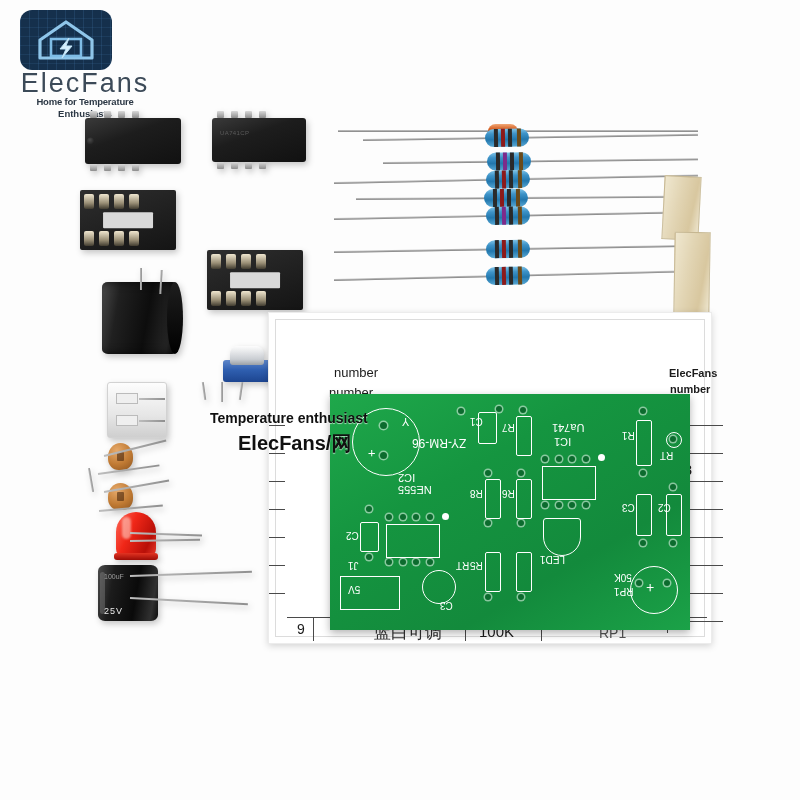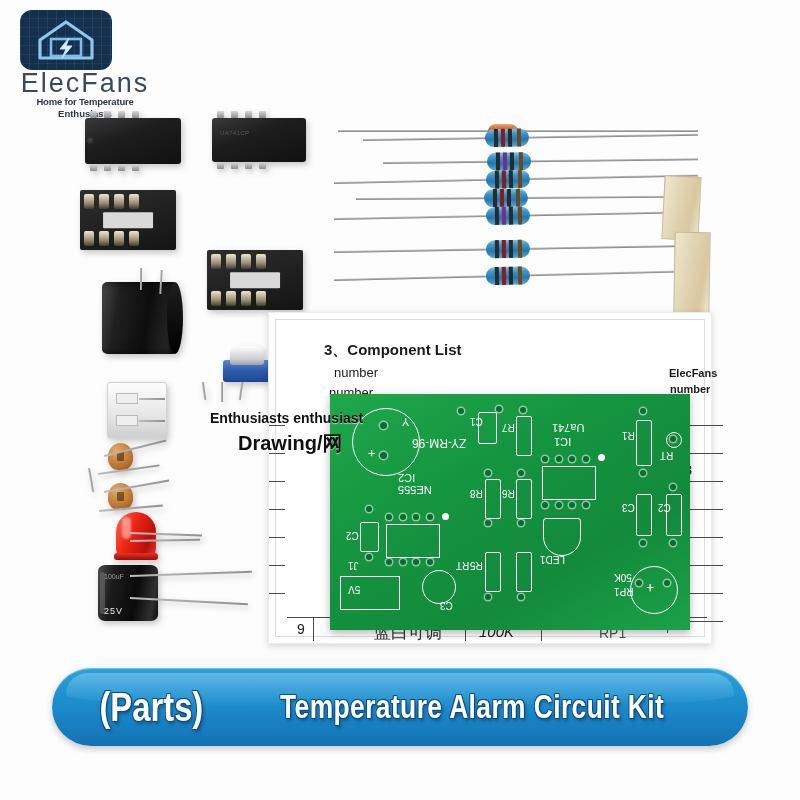--- a/index.html
+++ b/index.html
@@ -422,21 +422,20 @@
       </div>
     </div>
 
     <div class="tape" style="left:663px;top:176px;width:35px;height:62px;transform:rotate(3deg);"></div>
     <div class="tape" style="left:674px;top:232px;width:34px;height:82px;transform:rotate(1deg);"></div>
   </div>
 
   <div class="paper" style="left:268px;top:312px;width:442px;height:330px;">
     <div class="paper-inner"></div>
 
-    <div class="doc-txt" style="left:55px;top:28px;font-size:15px;font-weight:600;">3、Component List</div>
     <div class="doc-txt" style="left:65px;top:52px;font-size:13px;">number</div>
     <div class="doc-txt" style="left:60px;top:72px;font-size:13px;">number</div>
 
 
     <div class="doc-txt" style="left:400px;top:54px;font-size:11px;font-weight:600;">ElecFans</div>
     <div class="doc-txt" style="left:401px;top:70px;font-size:11px;font-weight:600;">number</div>
 
     <div class="tbl-vline" style="left:398px;top:96px;height:224px;"></div>
     <div class="tbl-line" style="left:398px;top:112px;width:56px;"></div>
     <div class="tbl-line" style="left:398px;top:140px;width:56px;"></div>
@@ -458,21 +457,21 @@
     <div class="tbl-line" style="left:0px;top:224px;width:16px;"></div>
     <div class="tbl-line" style="left:0px;top:252px;width:16px;"></div>
     <div class="tbl-line" style="left:0px;top:280px;width:16px;"></div>
 
     <div class="tbl-line" style="left:18px;top:304px;width:420px;"></div>
     <div class="tbl-vline" style="left:44px;top:304px;height:24px;"></div>
     <div class="tbl-vline" style="left:196px;top:300px;height:28px;"></div>
     <div class="tbl-vline" style="left:272px;top:300px;height:28px;"></div>
     <div class="doc-txt" style="left:28px;top:308px;font-size:14px;">9</div>
     <div class="doc-txt" style="left:105px;top:308px;font-size:17px;color:#2f2f2f;">蓝白可调</div>
-    <div class="doc-txt" style="left:210px;top:310px;font-size:15px;font-style:italic;">100K</div>
+    <div class="doc-txt" style="left:210px;top:310px;font-size:15px;">100K</div>
     <div class="doc-txt" style="left:330px;top:312px;font-size:14px;color:#555;">RP1</div>
   </div>
 
   <div class="pcb" style="left:330px;top:394px;width:360px;height:236px;">
 
     <div class="circ" style="left:22px;top:14px;width:66px;height:66px;"></div>
     <div class="pad" style="left:50px;top:28px;width:7px;height:7px;"></div>
     <div class="pad" style="left:50px;top:58px;width:7px;height:7px;"></div>
     <div class="silk" style="left:38px;top:52px;font-size:13px;">+</div>
 
@@ -568,22 +567,17 @@
     <div class="pad" style="left:310px;top:76px;width:6px;height:6px;"></div>
     <div class="pad" style="left:340px;top:90px;width:6px;height:6px;"></div>
     <div class="pad" style="left:310px;top:146px;width:6px;height:6px;"></div>
     <div class="pad" style="left:340px;top:146px;width:6px;height:6px;"></div>
     <div class="pad" style="left:36px;top:112px;width:6px;height:6px;"></div>
     <div class="pad" style="left:36px;top:160px;width:6px;height:6px;"></div>
     <div class="pad" style="left:306px;top:186px;width:6px;height:6px;"></div>
     <div class="pad" style="left:334px;top:186px;width:6px;height:6px;"></div>
   </div>
 
-  <div class="wm" style="left:210px;top:410px;font-size:14px;">Enthusiasts enthusiast</div>
-  <div class="wm" style="left:238px;top:430px;font-size:20px;">Drawing/网</div>
-
-  <div class="banner">
-    <div class="gloss"></div>
-    <div class="banner-parts">(Parts)</div>
-    <div class="banner-title">Temperature Alarm Circuit Kit</div>
-  </div>
+  <div class="wm" style="left:210px;top:410px;font-size:14px;">Temperature enthusiast</div>
+  <div class="wm" style="left:238px;top:430px;font-size:20px;">ElecFans/网</div>
+
 
 </div>
 
 </body></html>

